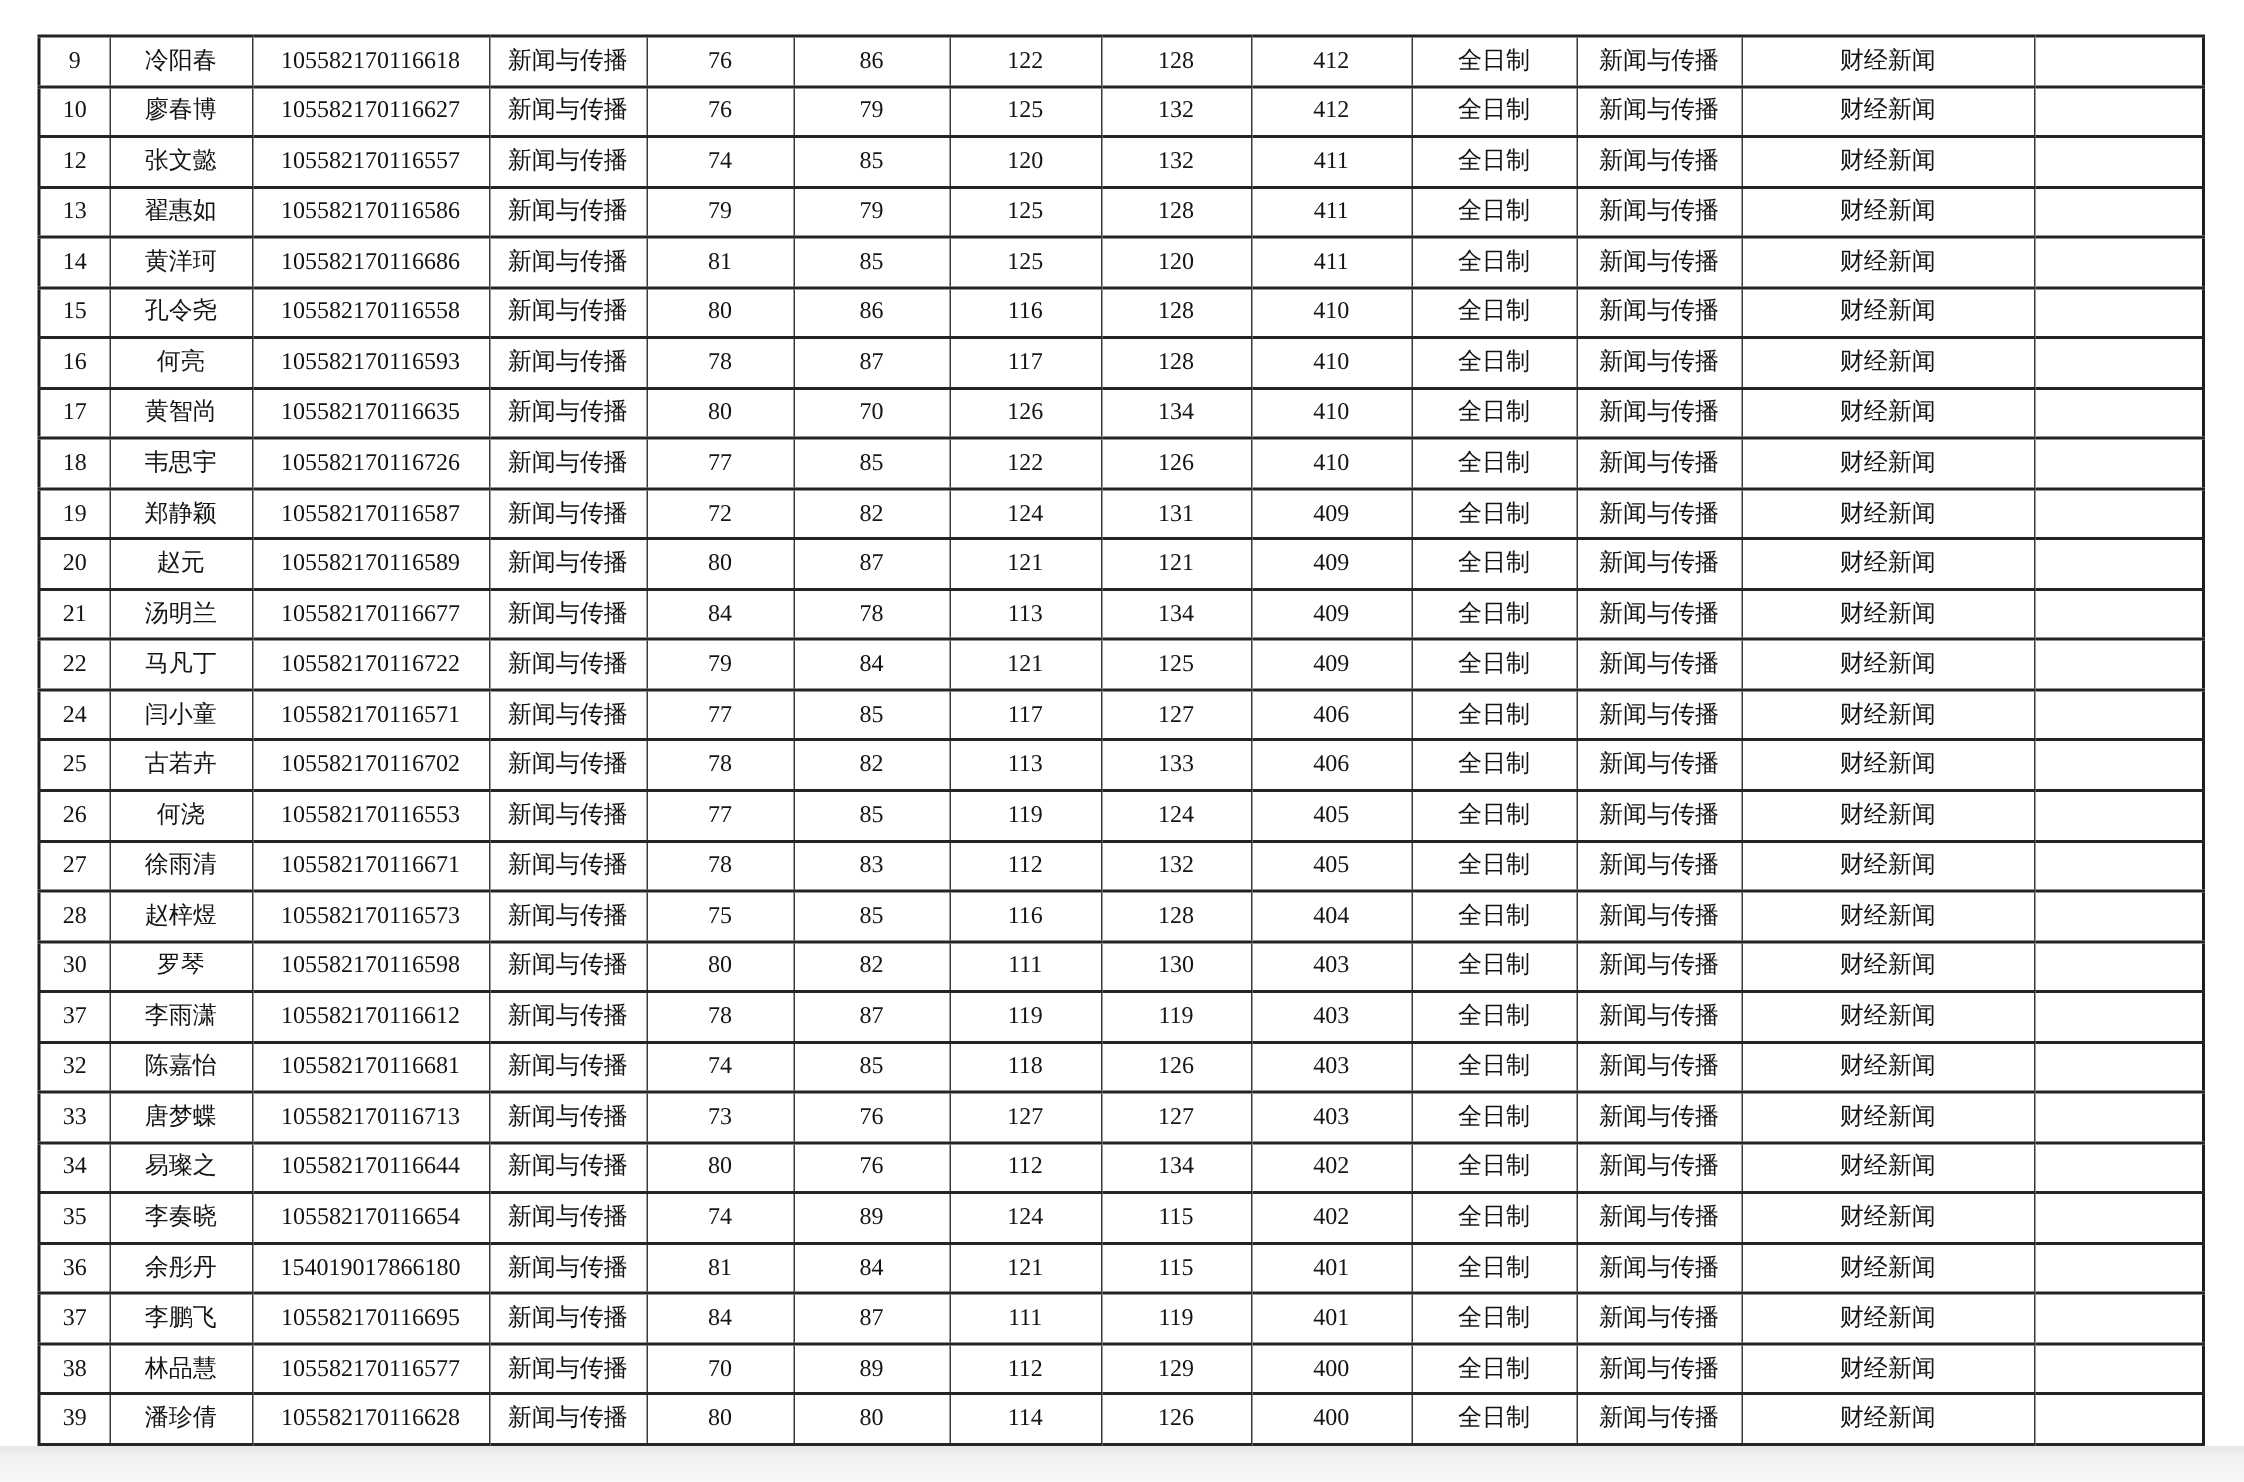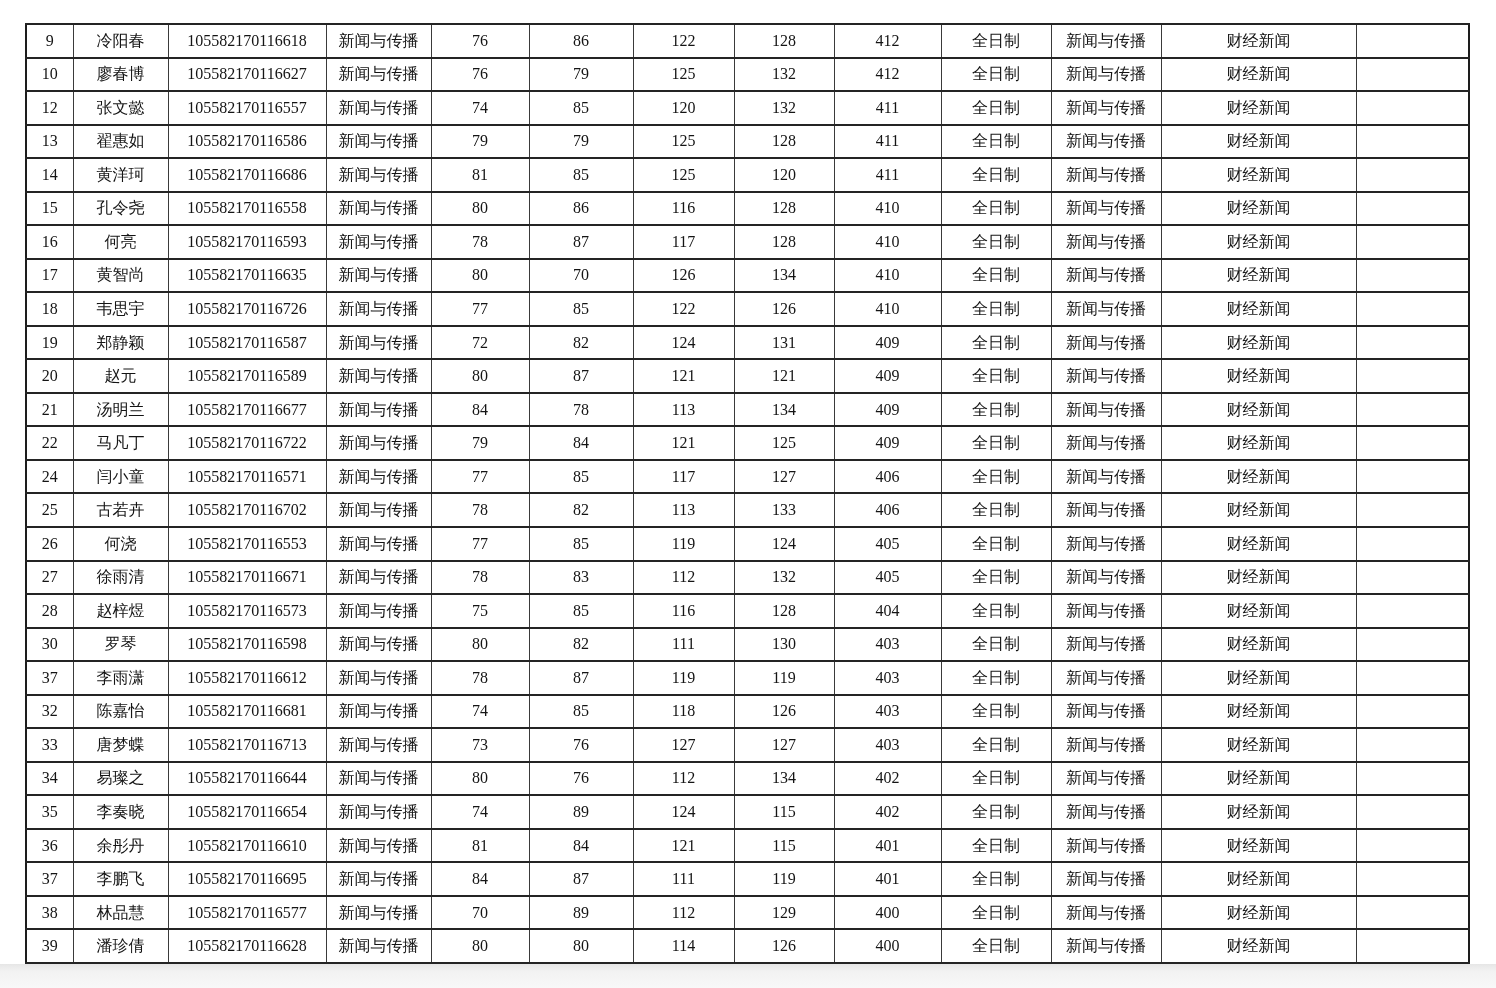--- a/index.html
+++ b/index.html
@@ -437,21 +437,21 @@
           <td>115</td>
           <td>402</td>
           <td>全日制</td>
           <td>新闻与传播</td>
           <td>财经新闻</td>
           <td></td>
         </tr>
         <tr>
           <td>36</td>
           <td>余彤丹</td>
-          <td>105582170116610</td>
+          <td>154019017866180</td>
           <td>新闻与传播</td>
           <td>81</td>
           <td>84</td>
           <td>121</td>
           <td>115</td>
           <td>401</td>
           <td>全日制</td>
           <td>新闻与传播</td>
           <td>财经新闻</td>
           <td></td>

